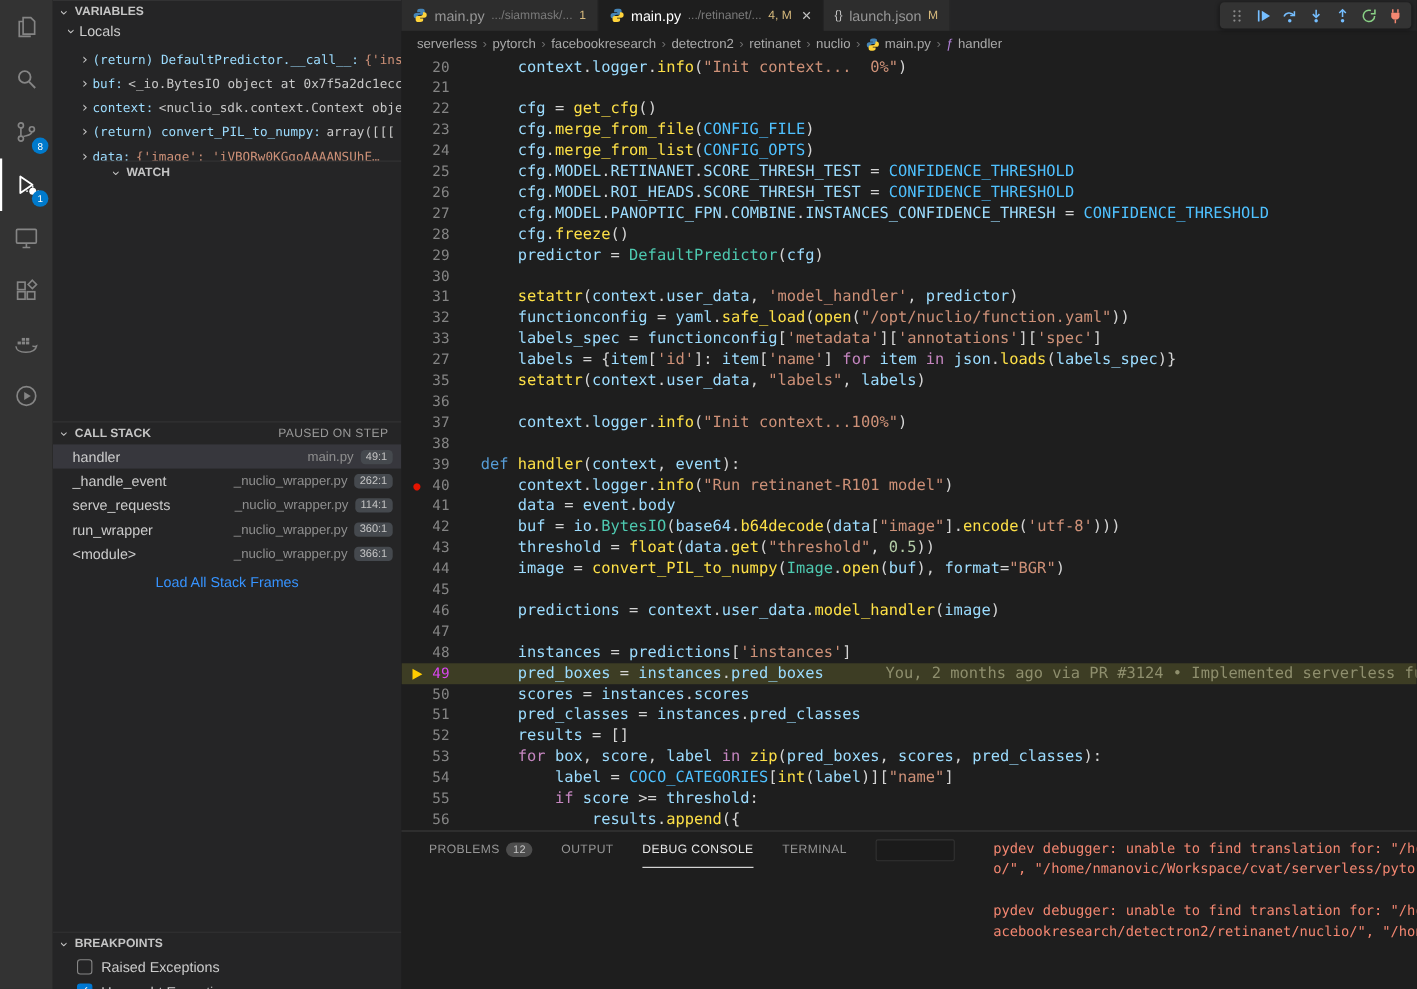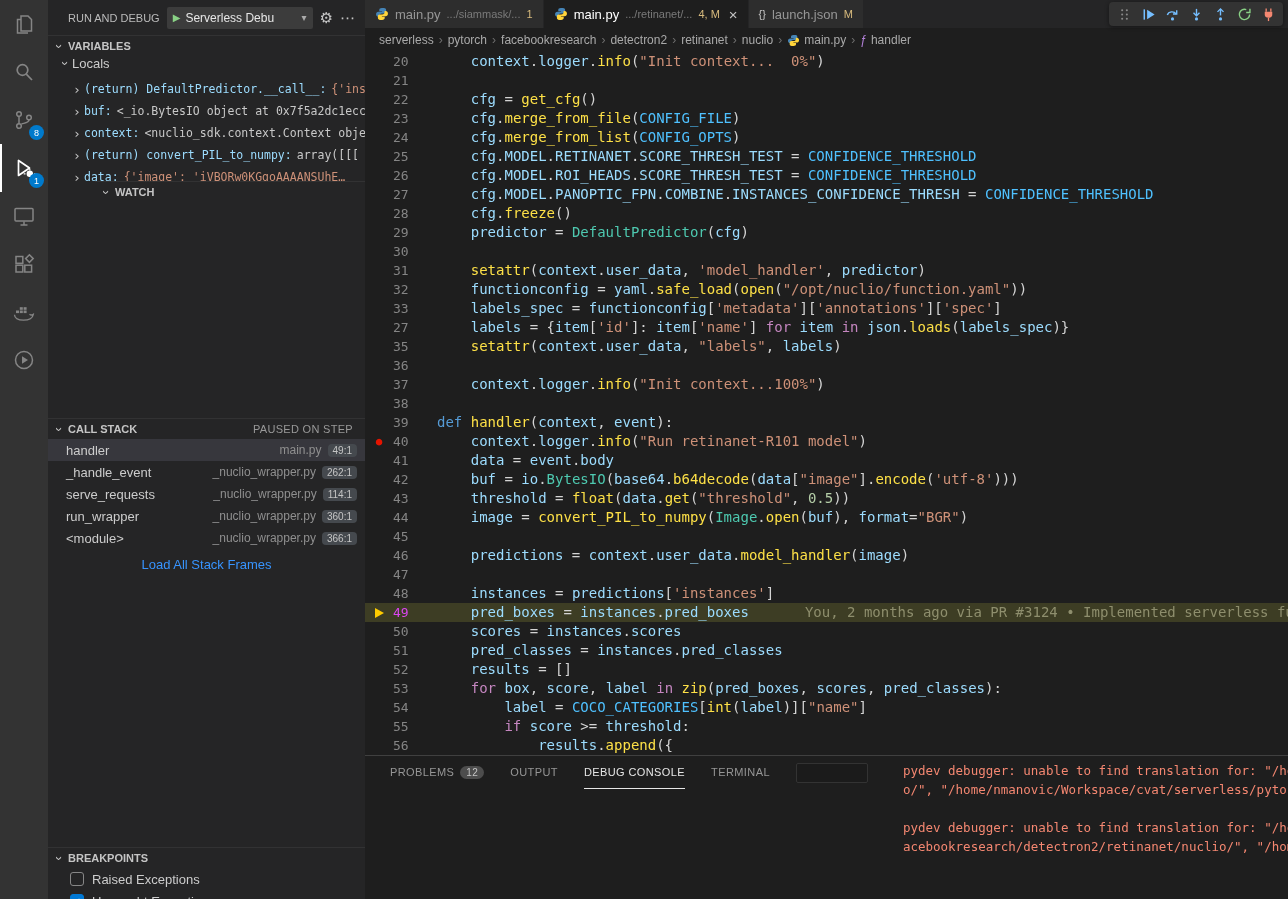--- a/index.html
+++ b/index.html
@@ -174,30 +174,20 @@
         <span class="ab-ico">
           <svg viewBox="0 0 24 24" fill="none" stroke="currentColor" stroke-width="1.5">
             <circle cx="12" cy="12" r="8.5"></circle>
             <path d="M10 8.3l6 3.7-6 3.7z" fill="currentColor" stroke="none"></path>
           </svg>
         </span>
       </div>
     </nav>
 
   <aside class="sidebar">
-    <div class="sb-header">
-      <span class="sb-title">RUN AND DEBUG</span>
-      <div class="cfg-picker">
-        <span class="cfg-play">▶</span>
-        <span>Serverless Debu</span>
-        <span class="cfg-chev">▾</span>
-      </div>
-      <span class="hdr-icon">⚙</span>
-      <span class="hdr-icon">⋯</span>
-    </div>
 
     <section class="sec sec-vars">
       <header class="sec-header">
         <span class="chev exp">›</span>
         <span>VARIABLES</span>
       </header>
       <div class="scope-row">
         <span class="chev exp">›</span>
         <span>Locals</span>
       </div>

